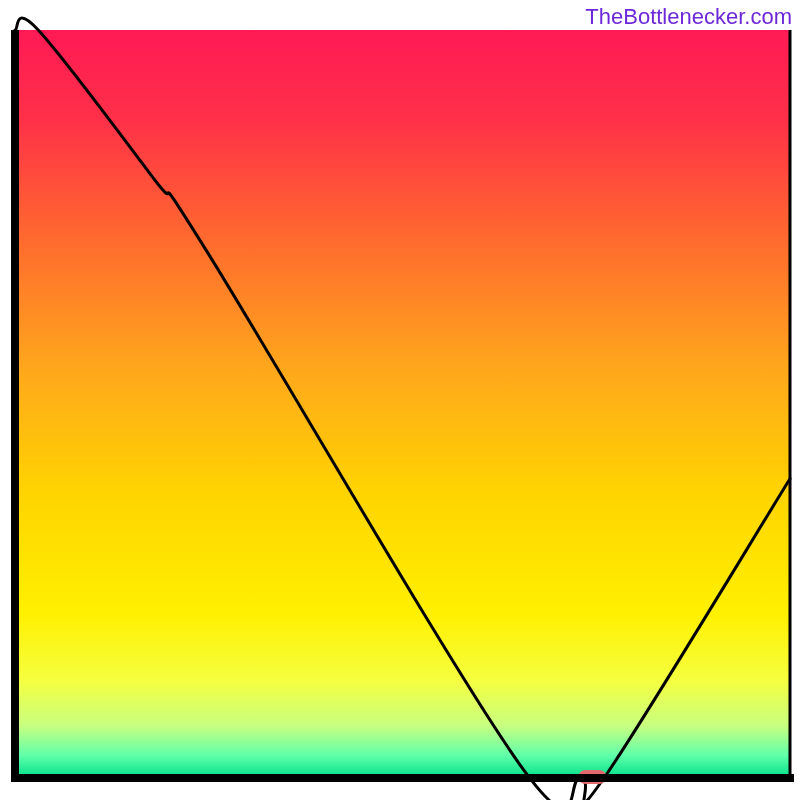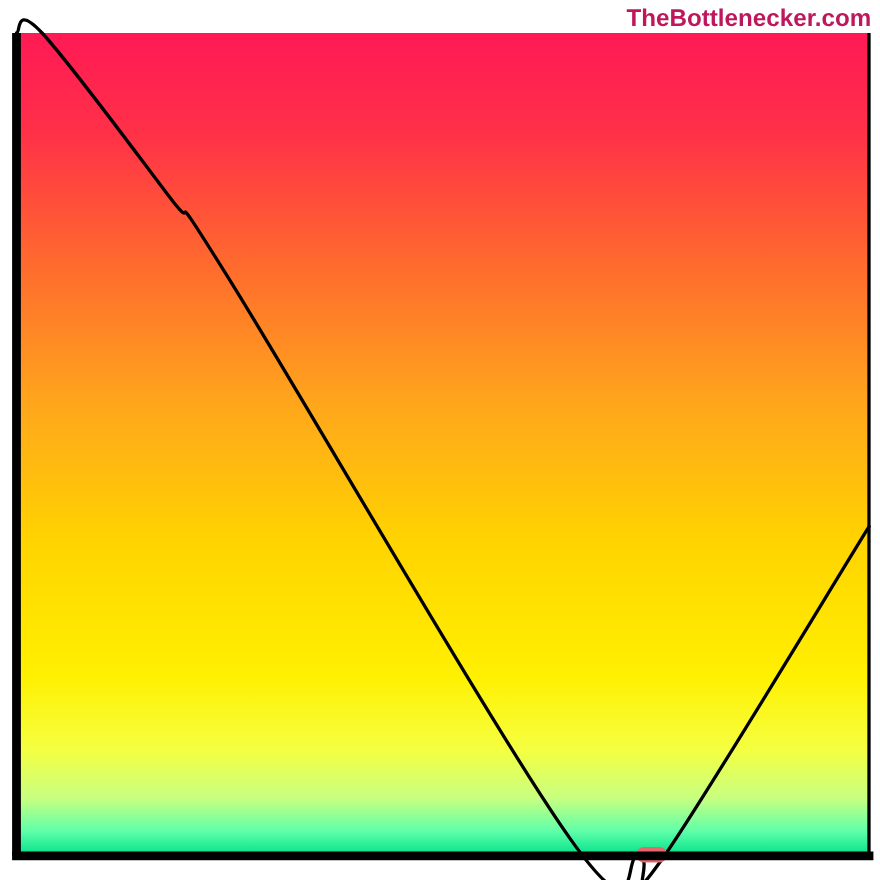--- a/index.html
+++ b/index.html
@@ -12,22 +12,22 @@
     width: 800px;
     height: 800px;
     overflow: hidden;
   }
   .attribution {
     position: absolute;
     top: 4px;
     right: 8px;
     font-family: Arial, Helvetica, sans-serif;
     font-size: 22px;
-    font-weight: 700;
-    color: #be185d;
+    font-weight: 400;
+    color: #6d28d9;
     z-index: 10;
   }
   svg {
     position: absolute;
     top: 0;
     left: 0;
   }
 </style>
 </head>
 <body>

